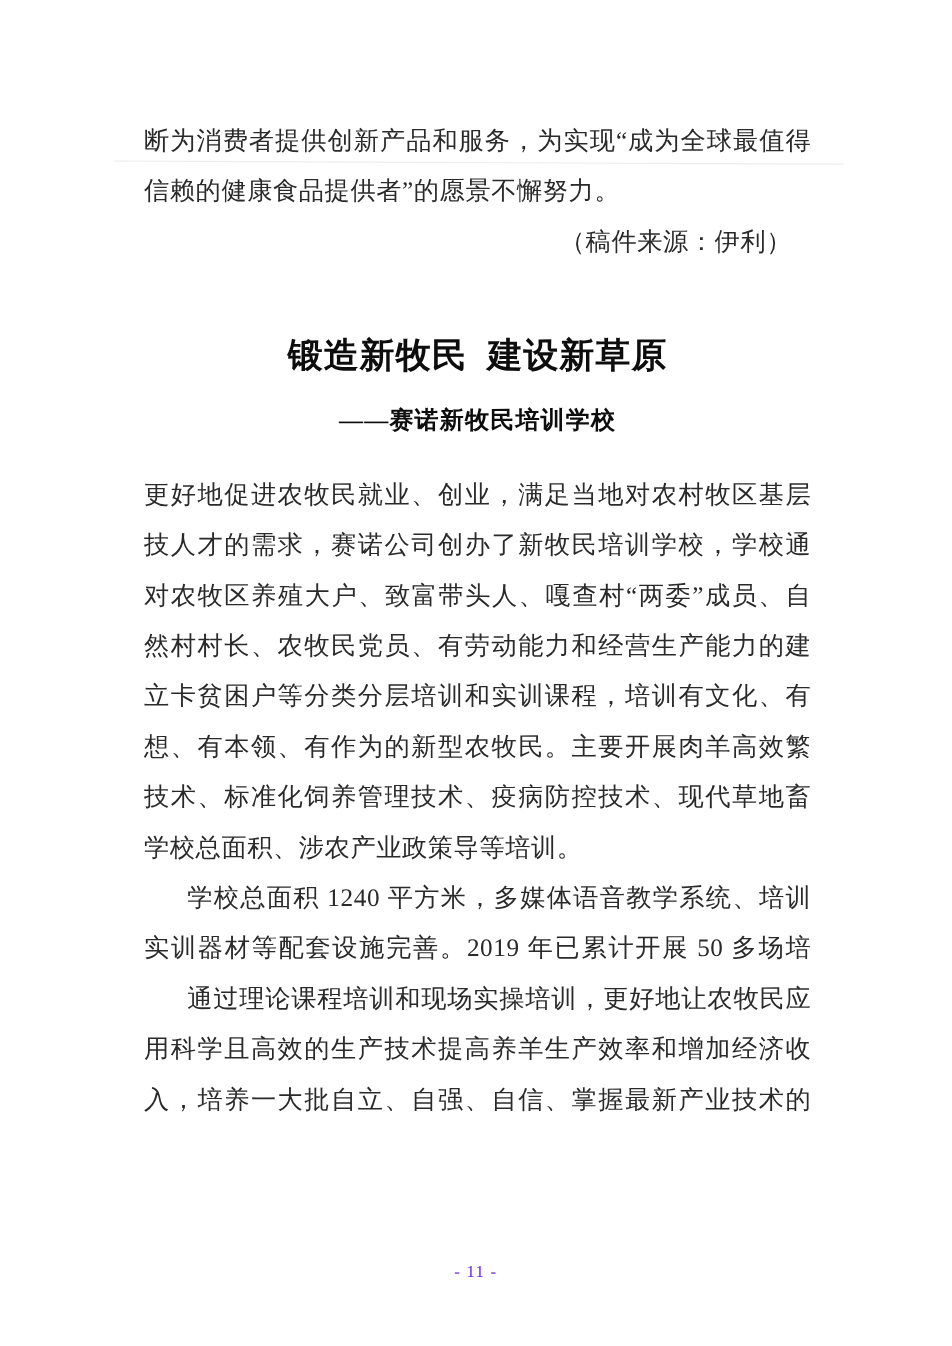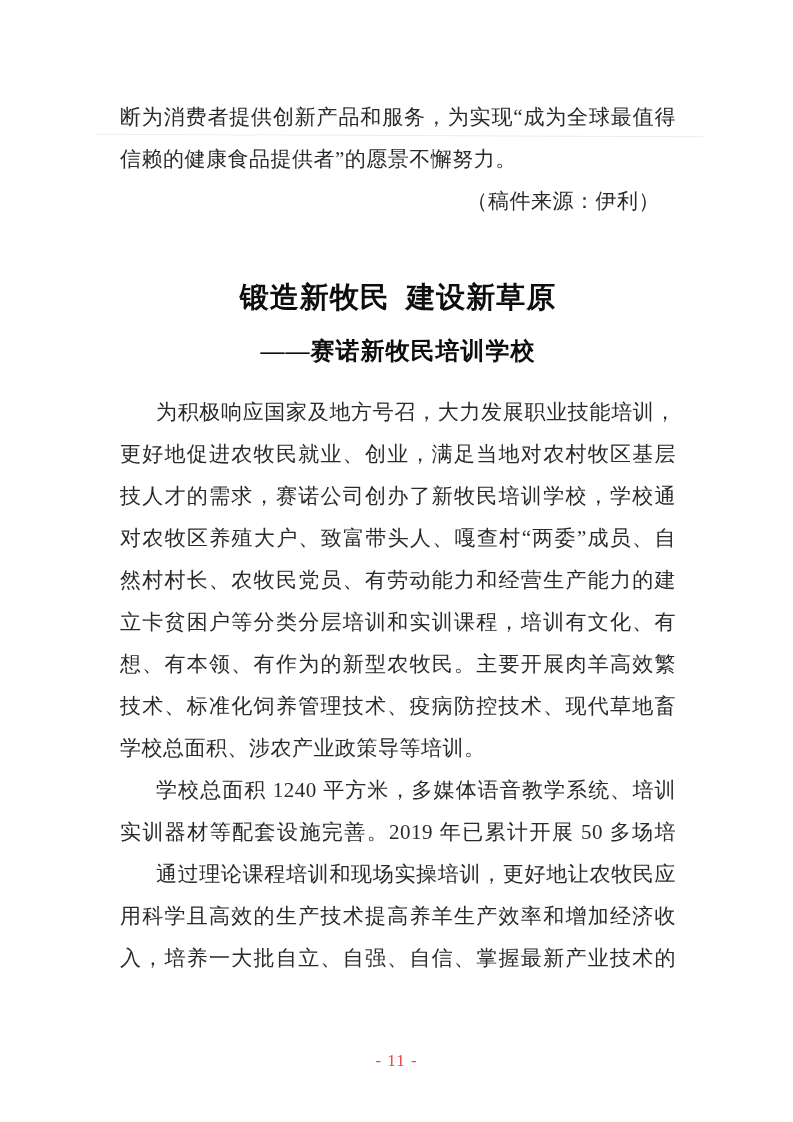--- a/index.html
+++ b/index.html
@@ -56,37 +56,37 @@
     font-weight: 700;
     color: #0d0d0d;
     text-align: center;
     white-space: pre;
     letter-spacing: 1px;
   }
   .article-subtitle {
     top: 330px;
     height: 42px;
     line-height: 42px;
-    font-size: 24px;
+    font-size: 20px;
     font-weight: 700;
     color: #0d0d0d;
     text-align: center;
     white-space: pre;
     letter-spacing: 1px;
   }
   .body-block { top: 391px; }
   .footer-block {
     position: absolute;
     top: 1051px;
     left: 0;
     width: 793px;
     height: 20px;
     line-height: 20px;
-    font-size: 17px;
-    color: #ef4444;
+    font-size: 14px;
+    color: #6d28d9;
     text-align: center;
     letter-spacing: 1px;
   }
   .scan-artifact {
     position: absolute;
     left: 95px;
     top: 135px;
     width: 608px;
     height: 1px;
     background: #ececec;
@@ -106,21 +106,20 @@
       <div class="line">断为消费者提供创新产品和服务，为实现“成为全球最值得</div>
       <div class="line last">信赖的健康食品提供者”的愿景不懈努力。</div>
     </div>
 
   <div class="textcol article-title">锻造新牧民  建设新草原</div>
 
   <div class="textcol article-subtitle">——赛诺新牧民培训学校</div>
 
   <div class="textcol body-block">
     <div>
-        <div class="line indent">为积极响应国家及地方号召，大力发展职业技能培训，</div>
         <div class="line">更好地促进农牧民就业、创业，满足当地对农村牧区基层科</div>
         <div class="line">技人才的需求，赛诺公司创办了新牧民培训学校，学校通过</div>
         <div class="line">对农牧区养殖大户、致富带头人、嘎查村“两委”成员、自</div>
         <div class="line">然村村长、农牧民党员、有劳动能力和经营生产能力的建档</div>
         <div class="line">立卡贫困户等分类分层培训和实训课程，培训有文化、有理</div>
         <div class="line">想、有本领、有作为的新型农牧民。主要开展肉羊高效繁殖</div>
         <div class="line">技术、标准化饲养管理技术、疫病防控技术、现代草地畜牧</div>
         <div class="line last">学校总面积、涉农产业政策导等培训。</div>
       </div>
     <div>

